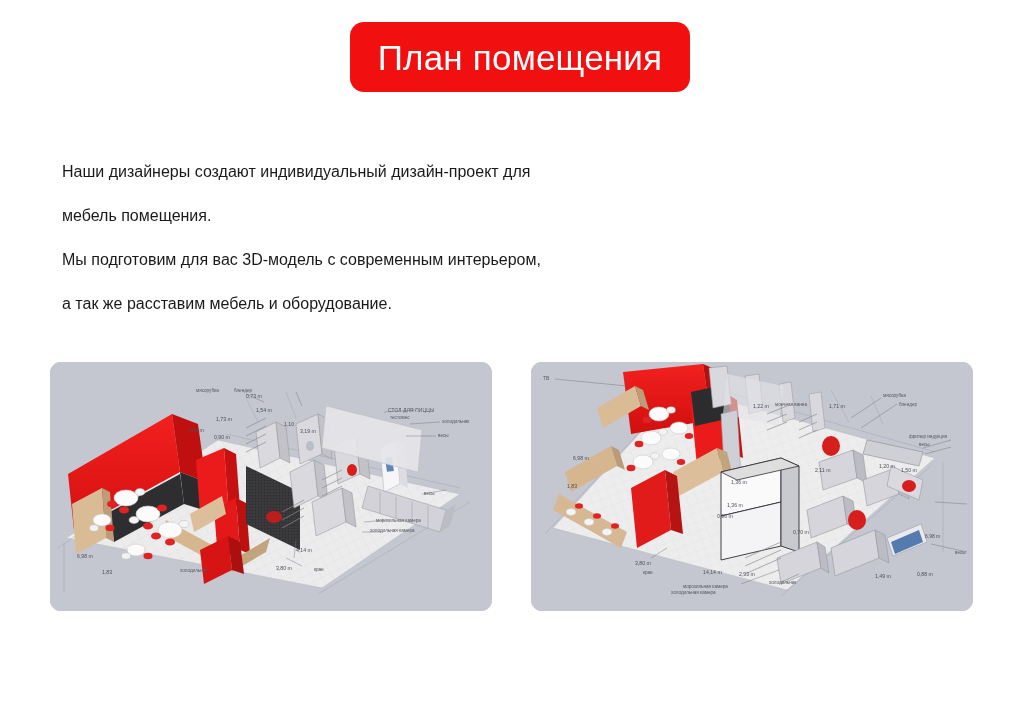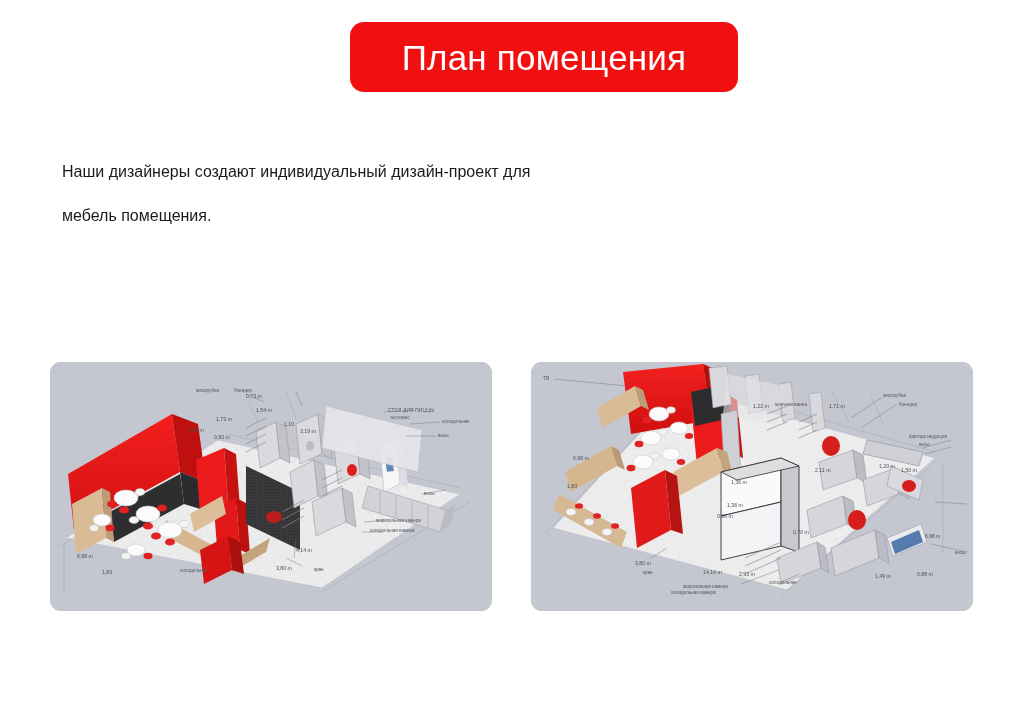--- a/index.html
+++ b/index.html
@@ -15,21 +15,21 @@
     overflow: hidden;
     font-family: "Liberation Sans", sans-serif;
     color: #111111;
   }
 
   
   .title-badge {
     position: absolute;
     left: 350px;
     top: 22px;
-    width: 388px;
+    width: 340px;
     height: 70px;
     background: #f20f0f;
     border-radius: 14px;
     display: flex;
     align-items: center;
     justify-content: center;
     box-sizing: border-box;
   }
   .title-badge .title-text {
     color: #ffffff;
@@ -84,20 +84,22 @@
 </head>
 <body>
 
 <div class="title-badge">
   <span class="title-text">План помещения</span>
 </div>
 
 <div class="body-copy">
   <span class="line">Наши дизайнеры создают индивидуальный дизайн-проект для</span>
   <span class="line">мебель помещения.</span>
+  <span class="line">Мы подготовим для вас 3D-модель с современным интерьером,</span>
+  <span class="line">а так же расставим мебель и оборудование.</span>
 </div>
 
 <div class="plans">
 
   <div class="plan-panel left">
     <svg class="plan-svg" viewBox="0 0 442 249" preserveAspectRatio="none">
       <defs>
         <linearGradient id="wallRedL" x1="0" y1="0" x2="0" y2="1">
           <stop offset="0" stop-color="#f3201f"></stop>
             <stop offset="1" stop-color="#d3100f"></stop>

